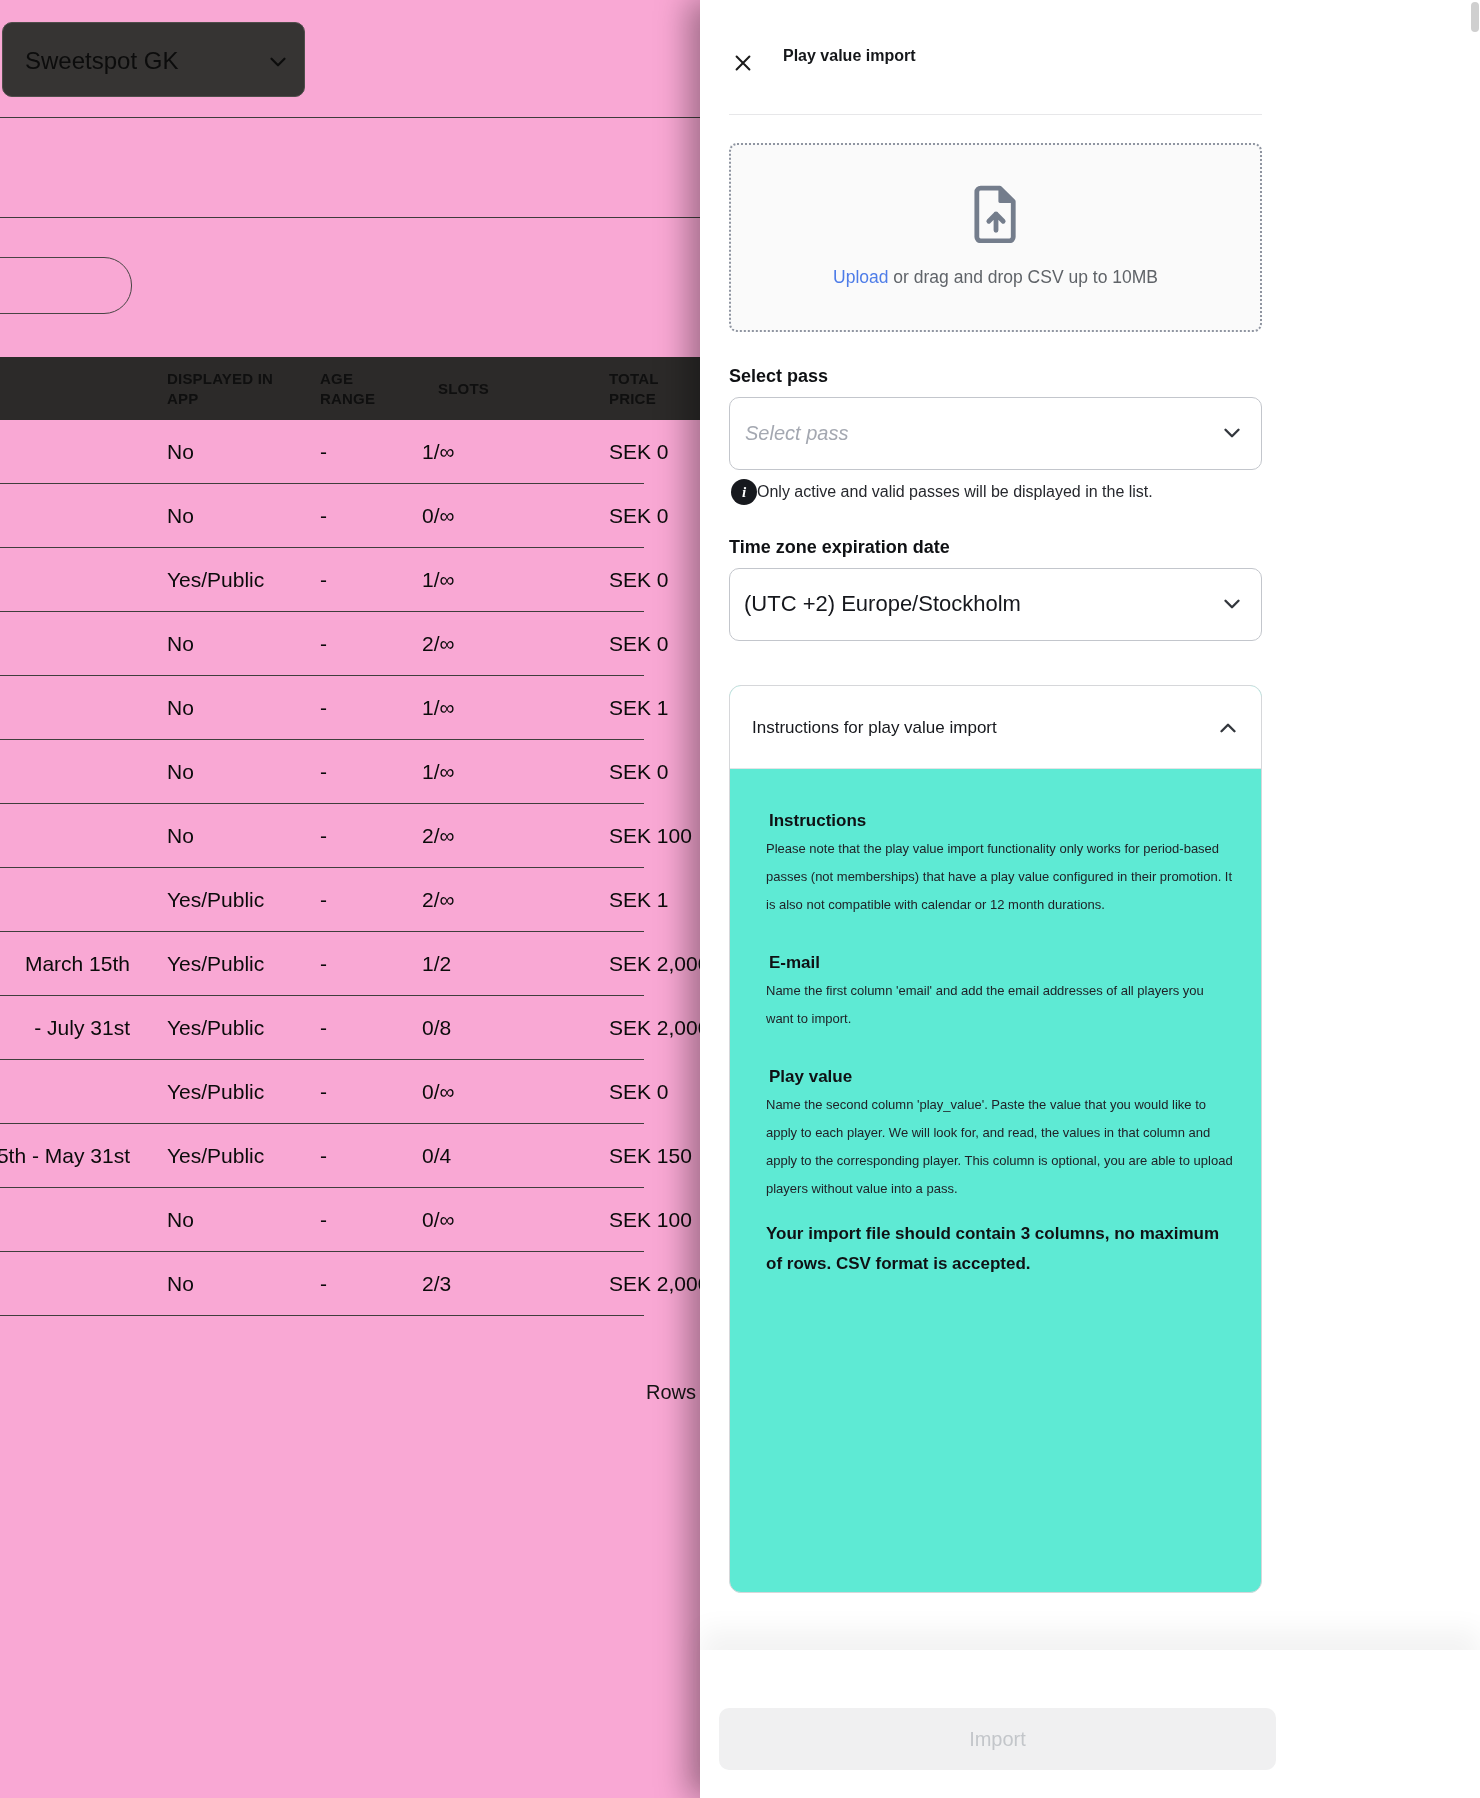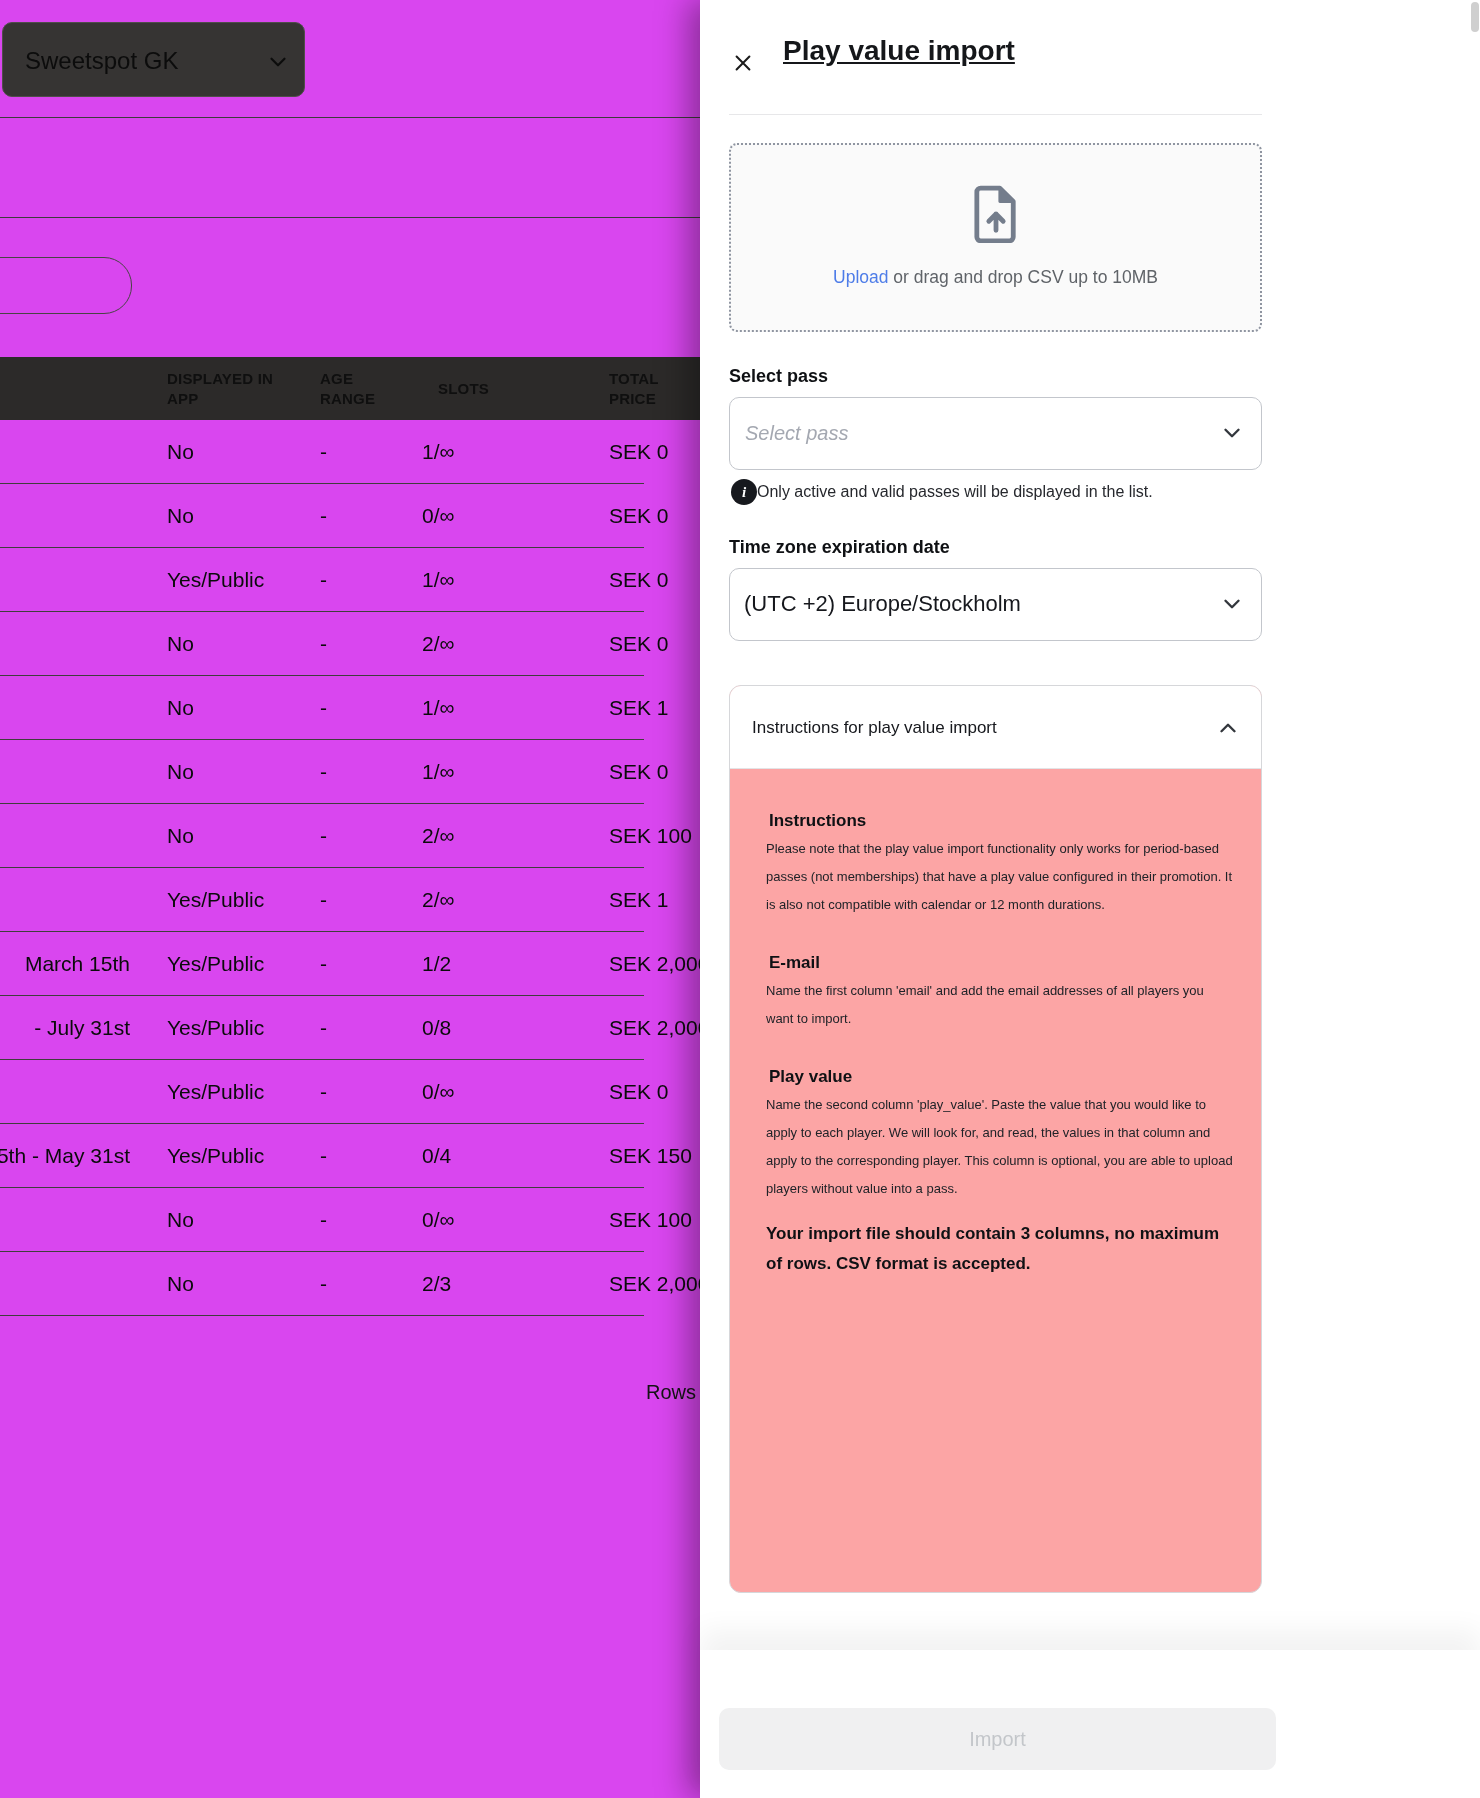--- a/index.html
+++ b/index.html
@@ -1,20 +1,20 @@
 <!DOCTYPE html>
 <html><head>
 <meta charset="utf-8">
 <style>
   html,body{margin:0;padding:0;background:#888;}
   .page{position:relative;width:1480px;height:1798px;background:#ffffff;overflow:hidden;
         font-family:"Liberation Sans","DejaVu Sans",sans-serif;color:#111;}
 
   
-  .left{position:absolute;left:0;top:0;width:700px;height:1798px;background:#d946ef;overflow:hidden;}
+  .left{position:absolute;left:0;top:0;width:700px;height:1798px;background:#f9a8d4;overflow:hidden;}
   .club-box{position:absolute;left:2px;top:22px;width:303px;height:75px;border:1.5px solid #504d4b;
             border-radius:10px;background:#363433;box-sizing:border-box;}
   .club-label{position:absolute;left:22px;top:0;height:75px;line-height:75px;font-size:24px;color:#0c0c0c;}
   .club-chevron{position:absolute;left:262px;top:26px;}
   .hdiv1{position:absolute;left:0;top:117px;width:700px;height:1px;background:#3e3c3b;}
   .hdiv2{position:absolute;left:0;top:217px;width:700px;height:1px;background:#3e3c3b;}
   .pill{position:absolute;left:-62px;top:257px;width:194px;height:57px;border:1.5px solid #484544;
         border-radius:28px;box-sizing:border-box;}
   .thead{position:absolute;left:0;top:357px;width:700px;height:63px;background:#2c2a29;}
   .hcell{position:absolute;top:0;height:63px;display:flex;align-items:center;
@@ -31,21 +31,21 @@
   .c-age{left:320px;width:60px;}
   .c-slots{left:422px;width:90px;}
   .c-price{left:609px;width:200px;}
   .rowsper{position:absolute;left:646px;top:1381px;font-size:20px;color:#141414;white-space:nowrap;}
 
   
   .drawer{position:absolute;left:700px;top:0;width:780px;height:1798px;background:#ffffff;
           box-shadow:-12px 0 30px rgba(0,0,0,.35);}
   .close-btn{position:absolute;left:27px;top:47px;width:32px;height:32px;display:flex;
              align-items:center;justify-content:center;cursor:pointer;background:none;border:none;padding:0;}
-  .drawer-title{position:absolute;left:83px;top:35px;font-size:28px;font-weight:600;color:#15171a;text-decoration:underline;}
+  .drawer-title{position:absolute;left:83px;top:47px;font-size:16px;font-weight:600;color:#15171a;}
   .title-div{position:absolute;left:29px;top:114px;width:533px;height:1px;background:#e7e7e9;}
 
   .upload-box{position:absolute;left:29px;top:143px;width:533px;height:189px;border:2px dotted #8f95a1;
               border-radius:8px;background:#fafafa;box-sizing:border-box;}
   .upload-icon{position:absolute;left:50%;top:40px;transform:translateX(-50%);}
   .upload-text{position:absolute;left:0;top:122px;width:100%;text-align:center;font-size:17.5px;color:#5f6368;}
   .upload-link{color:#4d7ce8;cursor:pointer;}
 
   .field-label{position:absolute;left:29px;font-size:18px;font-weight:700;color:#0f1114;}
   .lbl-pass{top:366px;}
@@ -59,21 +59,21 @@
   .sel-value{position:absolute;left:14px;top:0;height:70px;line-height:70px;font-size:22px;color:#16181d;}
   .sel-chevron{position:absolute;right:16px;top:22px;}
 
   .hint-row{position:absolute;left:31px;top:479px;display:flex;align-items:center;}
   .info-icon{width:26px;height:26px;border-radius:50%;background:#17191e;color:#fff;display:flex;
              align-items:center;justify-content:center;font-size:15px;font-weight:700;
              font-family:"Liberation Serif","DejaVu Serif",serif;font-style:italic;}
   .hint-text{font-size:16px;color:#26282d;}
 
   .accordion{position:absolute;left:29px;top:685px;width:533px;height:908px;border:1.5px solid #d6d7da;
-             border-radius:12px;background:#fca5a5;box-sizing:border-box;overflow:hidden;}
+             border-radius:12px;background:#5eead4;box-sizing:border-box;overflow:hidden;}
   .acc-header{position:relative;width:100%;height:83px;background:#ffffff;border-bottom:1px solid #e3e4e6;
               box-sizing:border-box;cursor:pointer;}
   .acc-title{position:absolute;left:22px;top:0;height:83px;line-height:83px;font-size:17px;color:#16181d;}
   .acc-chevron{position:absolute;right:20px;top:29px;}
   .acc-body{padding:42px 27px 0 36px;}
   .sec-h{font-size:17px;font-weight:700;color:#0f1114;margin:34px 0 4px 3px;}
   .acc-body .section:first-child .sec-h{margin-top:0;}
   .sec-p{font-size:13px;line-height:28px;color:#202328;margin:0;}
   .acc-note{font-size:17px;font-weight:700;line-height:30px;color:#0f1114;margin-top:16px;}
 

